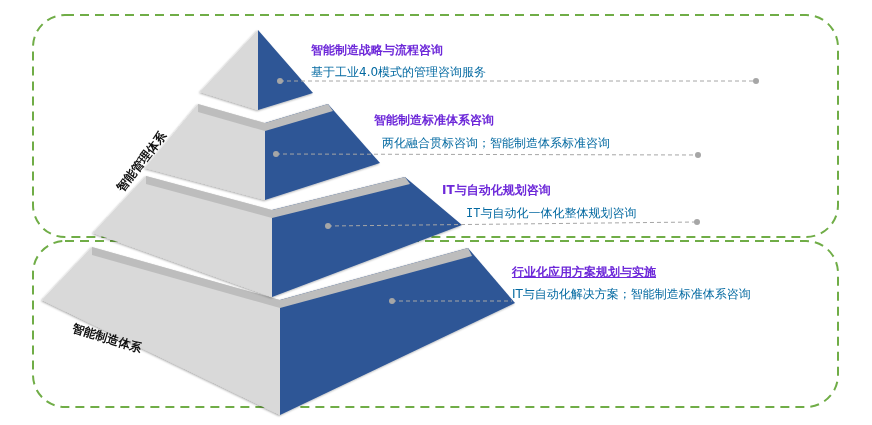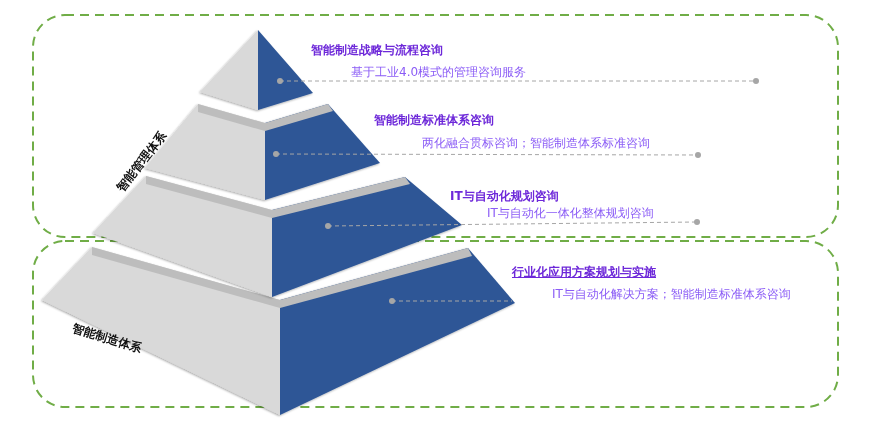--- a/index.html
+++ b/index.html
@@ -1,20 +1,20 @@
 <!DOCTYPE html>
 <html><head>
 <meta charset="utf-8">
 <style>
   html, body { margin: 0; padding: 0; background: #ffffff; }
   body { width: 872px; height: 425px; position: relative; overflow: hidden;
          font-family: "DejaVu Sans", "Liberation Sans", sans-serif; }
   #canvas { position: absolute; left: 0; top: 0; width: 872px; height: 425px; }
   .title { position: absolute; font-size: 12px; font-weight: bold; color: #6d28d9; white-space: nowrap; }
-  .desc  { position: absolute; font-size: 12px; color: #8b5cf6; white-space: nowrap; margin-left: 40px; }
+  .desc  { position: absolute; font-size: 12px; color: #0369a1; white-space: nowrap; }
   .axis-label { position: absolute; font-size: 12px; font-weight: bold; color: #111;
                 white-space: nowrap; transform-origin: left top; }
 </style>
 </head>
 <body>
 
 <svg id="canvas" viewBox="0 0 872 425" xmlns="http://www.w3.org/2000/svg">
   <defs>
     <filter id="shadow" x="-10%" y="-10%" width="120%" height="120%">
       <feDropShadow dx="-1" dy="1" stdDeviation="1.2" flood-color="#000" flood-opacity="0.35"></feDropShadow>
@@ -70,20 +70,20 @@
     <circle cx="392" cy="301" r="3" fill="#A6A6A6"></circle>
   </g>
 </svg>
 
 <div class="title" style="left:311px; top:42px;">智能制造战略与流程咨询</div>
 <div class="desc" style="left:311px; top:64px;">基于工业4.0模式的管理咨询服务</div>
 
 <div class="title" style="left:374px; top:112px;text-align:center;">智能制造标准体系咨询</div>
 <div class="desc" style="left:382px; top:135px;">两化融合贯标咨询；智能制造体系标准咨询</div>
 
-<div class="title" style="left:442px; top:188px;margin-left:8px;">IT与自动化规划咨询</div>
-<div class="desc" style="left:447px; top:205px;">IT与自动化一体化整体规划咨询</div>
+<div class="title" style="left:442px; top:182px;">IT与自动化规划咨询</div>
+<div class="desc" style="left:466px; top:205px;font-family:Liberation Mono, monospace;">IT与自动化一体化整体规划咨询</div>
 
 <div class="title" style="left:512px; top:264px;text-decoration:underline;">行业化应用方案规划与实施</div>
 <div class="desc" style="left:512px; top:286px;">IT与自动化解决方案；智能制造标准体系咨询</div>
 
 <div class="axis-label" style="left:113px; top:185px; transform: rotate(-52deg);">智能管理体系</div>
 <div class="axis-label" style="left:75px; top:320px; transform: rotate(17deg);">智能制造体系</div>
 
 </body></html>

